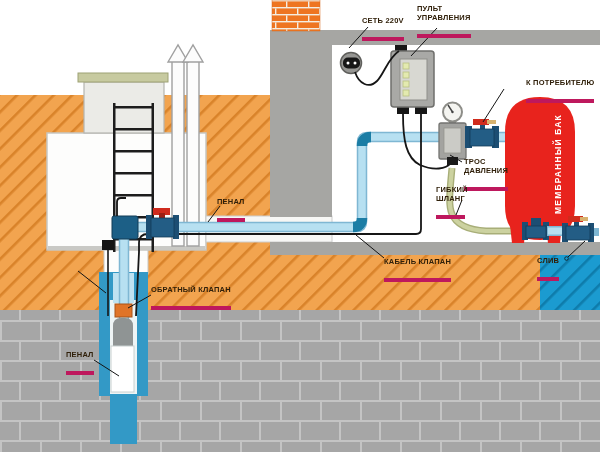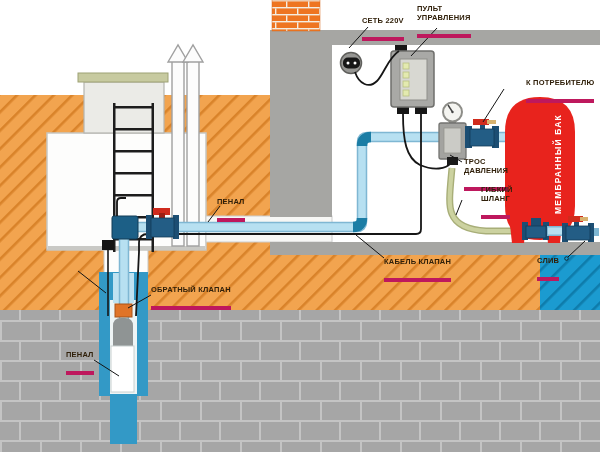--- a/index.html
+++ b/index.html
@@ -217,21 +217,21 @@
   <span class="ln">ПУЛЬТ</span>
   <span class="ln"><span class="u">УПРАВЛЕНИЯ</span></span>
 </div>
 <div class="lbl" style="left:506px;top:78px;margin-left:20px;">
   <span class="ln u">К ПОТРЕБИТЕЛЮ</span>
 </div>
 <div class="lbl" style="left:464px;top:157px;">
   <span class="ln">ТРОС</span>
   <span class="ln"><span class="u">ДАВЛЕНИЯ</span></span>
 </div>
-<div class="lbl" style="left:481px;top:185px;">
+<div class="lbl" style="left:436px;top:185px;">
   <span class="ln">ГИБКИЙ</span>
   <span class="ln"><span class="u">ШЛАНГ</span></span>
 </div>
 <div class="lbl" style="left:217px;top:197px;">
   <span class="ln u">ПЕНАЛ</span>
 </div>
 <div class="lbl" style="left:384px;top:257px;">
   <span class="ln u">КАБЕЛЬ КЛАПАН</span>
 </div>
 <div class="lbl" style="left:537px;top:256px;">

